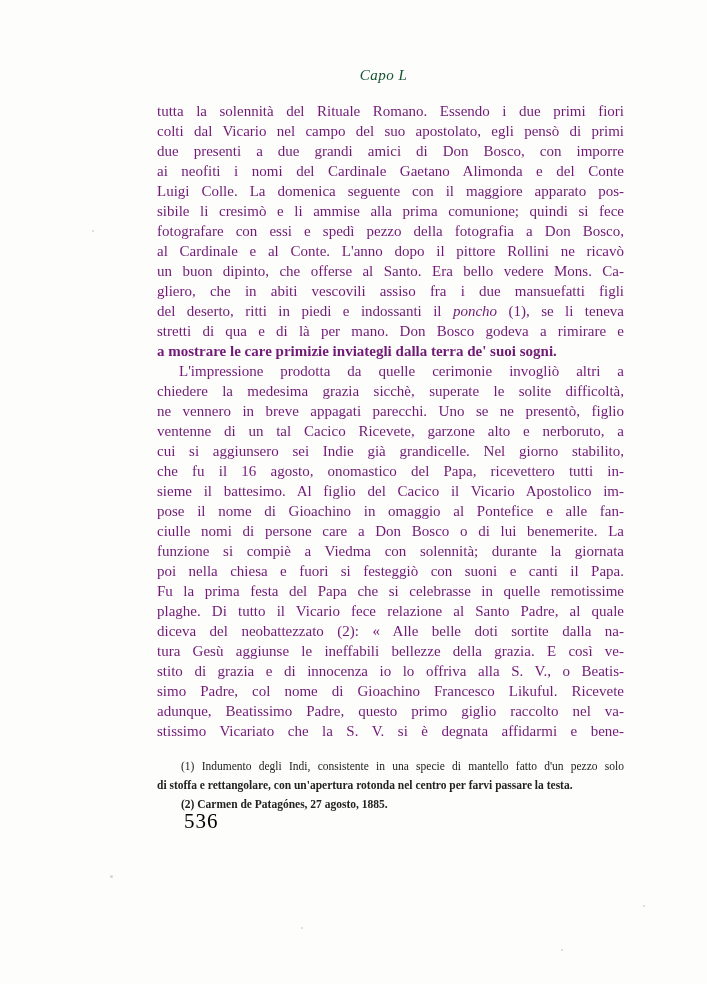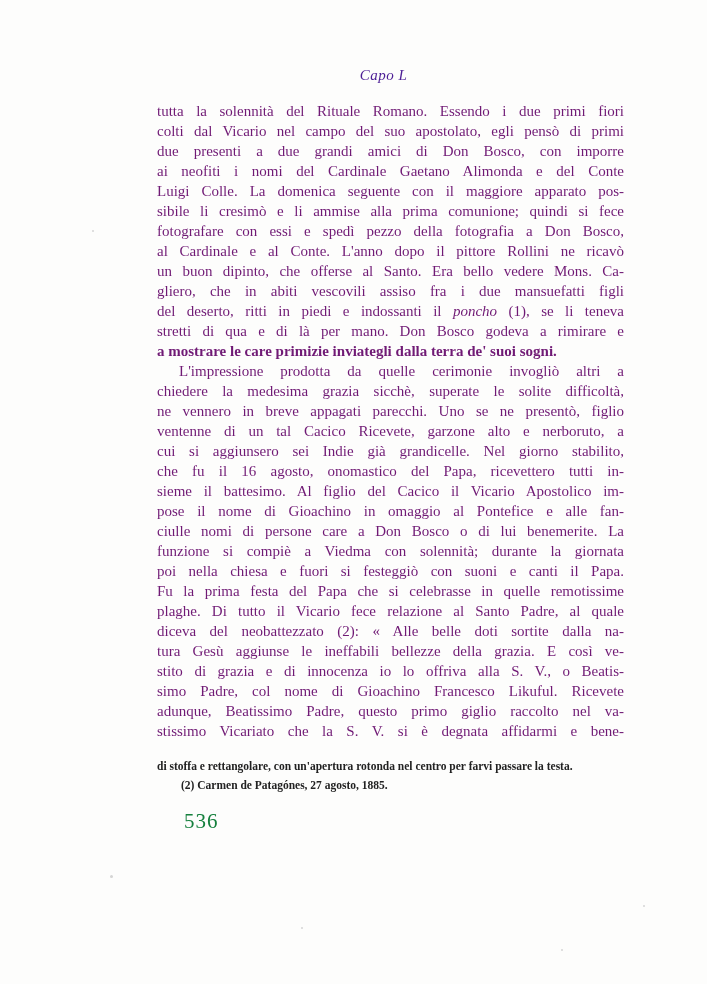--- a/index.html
+++ b/index.html
@@ -17,21 +17,21 @@
 
   .running-head {
     position: absolute;
     left: 150px;
     top: 67px;
     width: 467px;
     text-align: center;
     font-style: italic;
     font-size: 15px;
     letter-spacing: 0.5px;
-    color: #4c1d95;
+    color: #14532d;
   }
 
   .body-text {
     position: absolute;
     left: 157px;
     top: 101px;
     width: 467px;
     font-size: 15px;
     line-height: 20px;
     color: #701a75;
@@ -52,21 +52,21 @@
   .line.natural { text-align: left; text-align-last: left; font-weight: bold; }
   .body-text .line.indent { text-indent: 22px; }
   .footnotes .line.indent { text-indent: 24px; }
 
   .page-number {
     position: absolute;
     left: 184px;
     top: 809px;
     font-size: 21px;
     letter-spacing: 1px;
-    color: #15803d;
+    color: #000000;
   }
 
   .speck {
     position: absolute;
     background: #8a8a8a;
     border-radius: 50%;
     opacity: 0.35;
   }
 </style>
 </head>
@@ -104,20 +104,21 @@
       <div class="line just"><span>plaghe. Di tutto il Vicario fece relazione al Santo Padre, al quale</span></div>
       <div class="line just"><span>diceva del neobattezzato (2): « Alle belle doti sortite dalla na-</span></div>
       <div class="line just"><span>tura Gesù aggiunse le ineffabili bellezze della grazia. E così ve-</span></div>
       <div class="line just"><span>stito di grazia e di innocenza io lo offriva alla S. V., o Beatis-</span></div>
       <div class="line just"><span>simo Padre, col nome di Gioachino Francesco Likuful. Ricevete</span></div>
       <div class="line just"><span>adunque, Beatissimo Padre, questo primo giglio raccolto nel va-</span></div>
       <div class="line just"><span>stissimo Vicariato che la S. V. si è degnata affidarmi e bene-</span></div>
     </div>
 
   <div class="footnotes">
+      <div class="line just indent"><span>(1) Indumento degli Indi, consistente in una specie di mantello fatto d'un pezzo solo</span></div>
       <div class="line natural"><span>di stoffa e rettangolare, con un'apertura rotonda nel centro per farvi passare la testa.</span></div>
       <div class="line natural indent"><span>(2) Carmen de Patagónes, 27 agosto, 1885.</span></div>
     </div>
 
   <div class="page-number">536</div>
 
   <div class="speck" style="left:110px; top:875px; width:3px; height:3px;"></div>
   <div class="speck" style="left:301px; top:927px; width:2px; height:2px;"></div>
   <div class="speck" style="left:561px; top:949px; width:2px; height:2px;"></div>
   <div class="speck" style="left:643px; top:905px; width:2px; height:2px;"></div>

